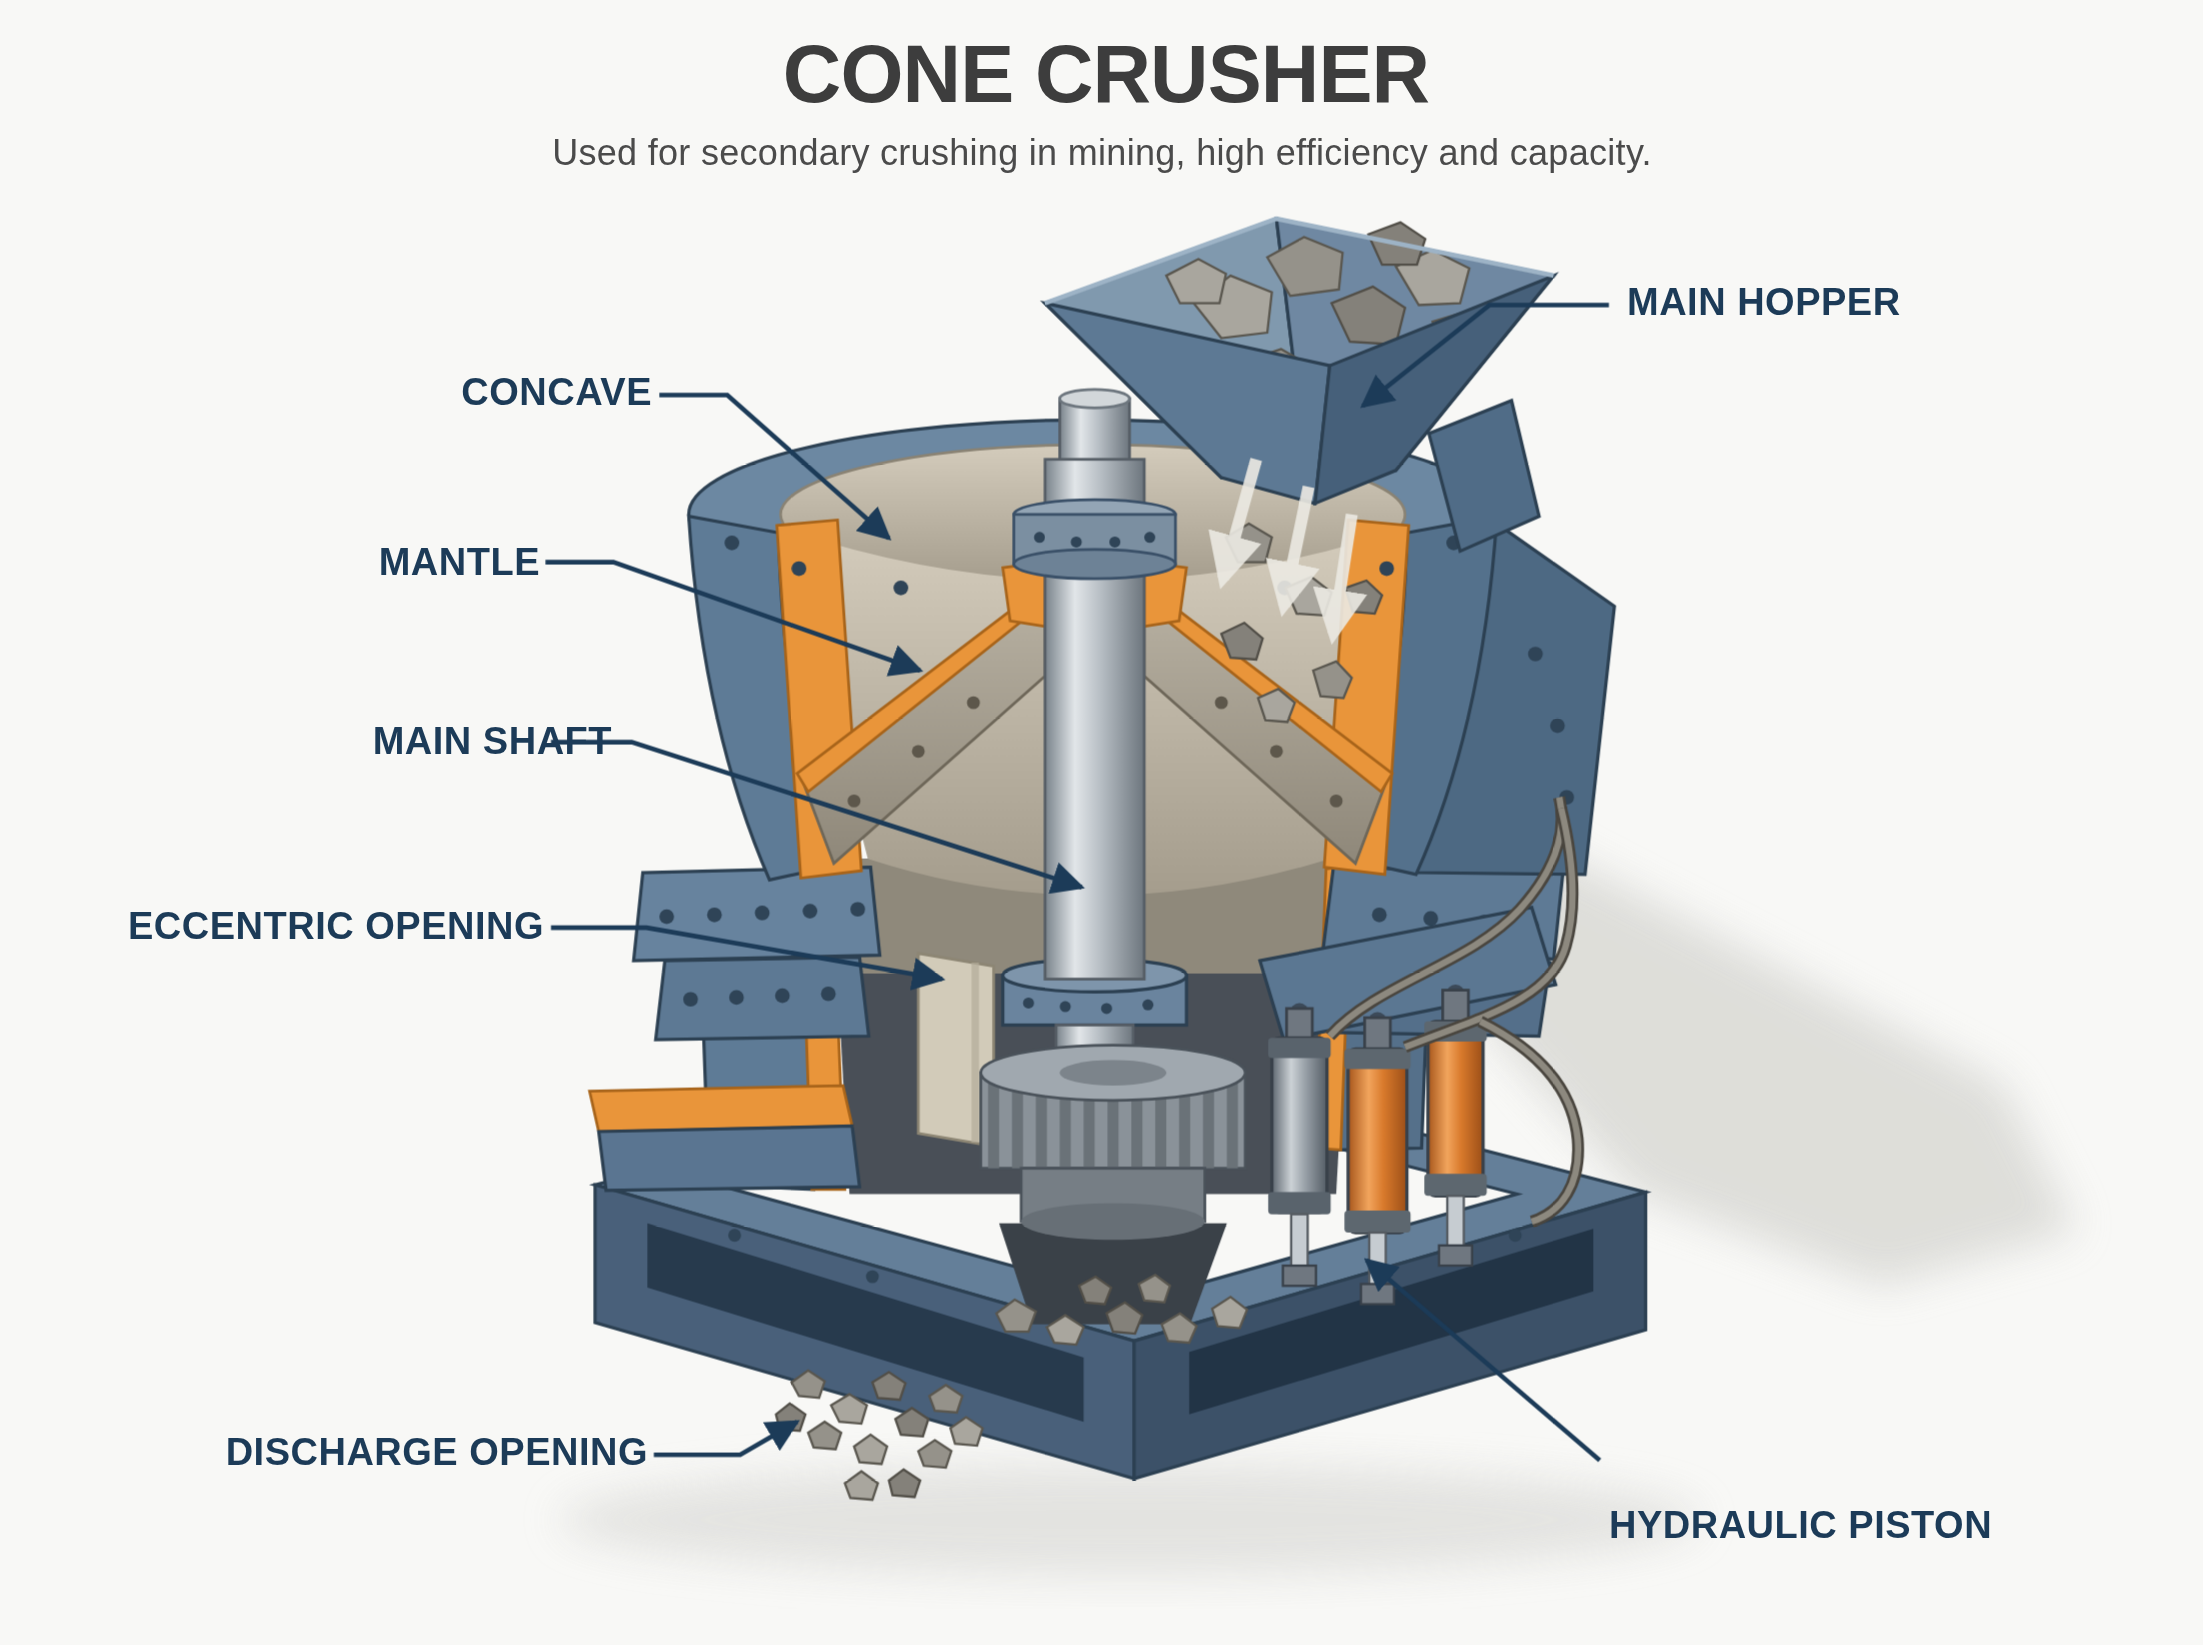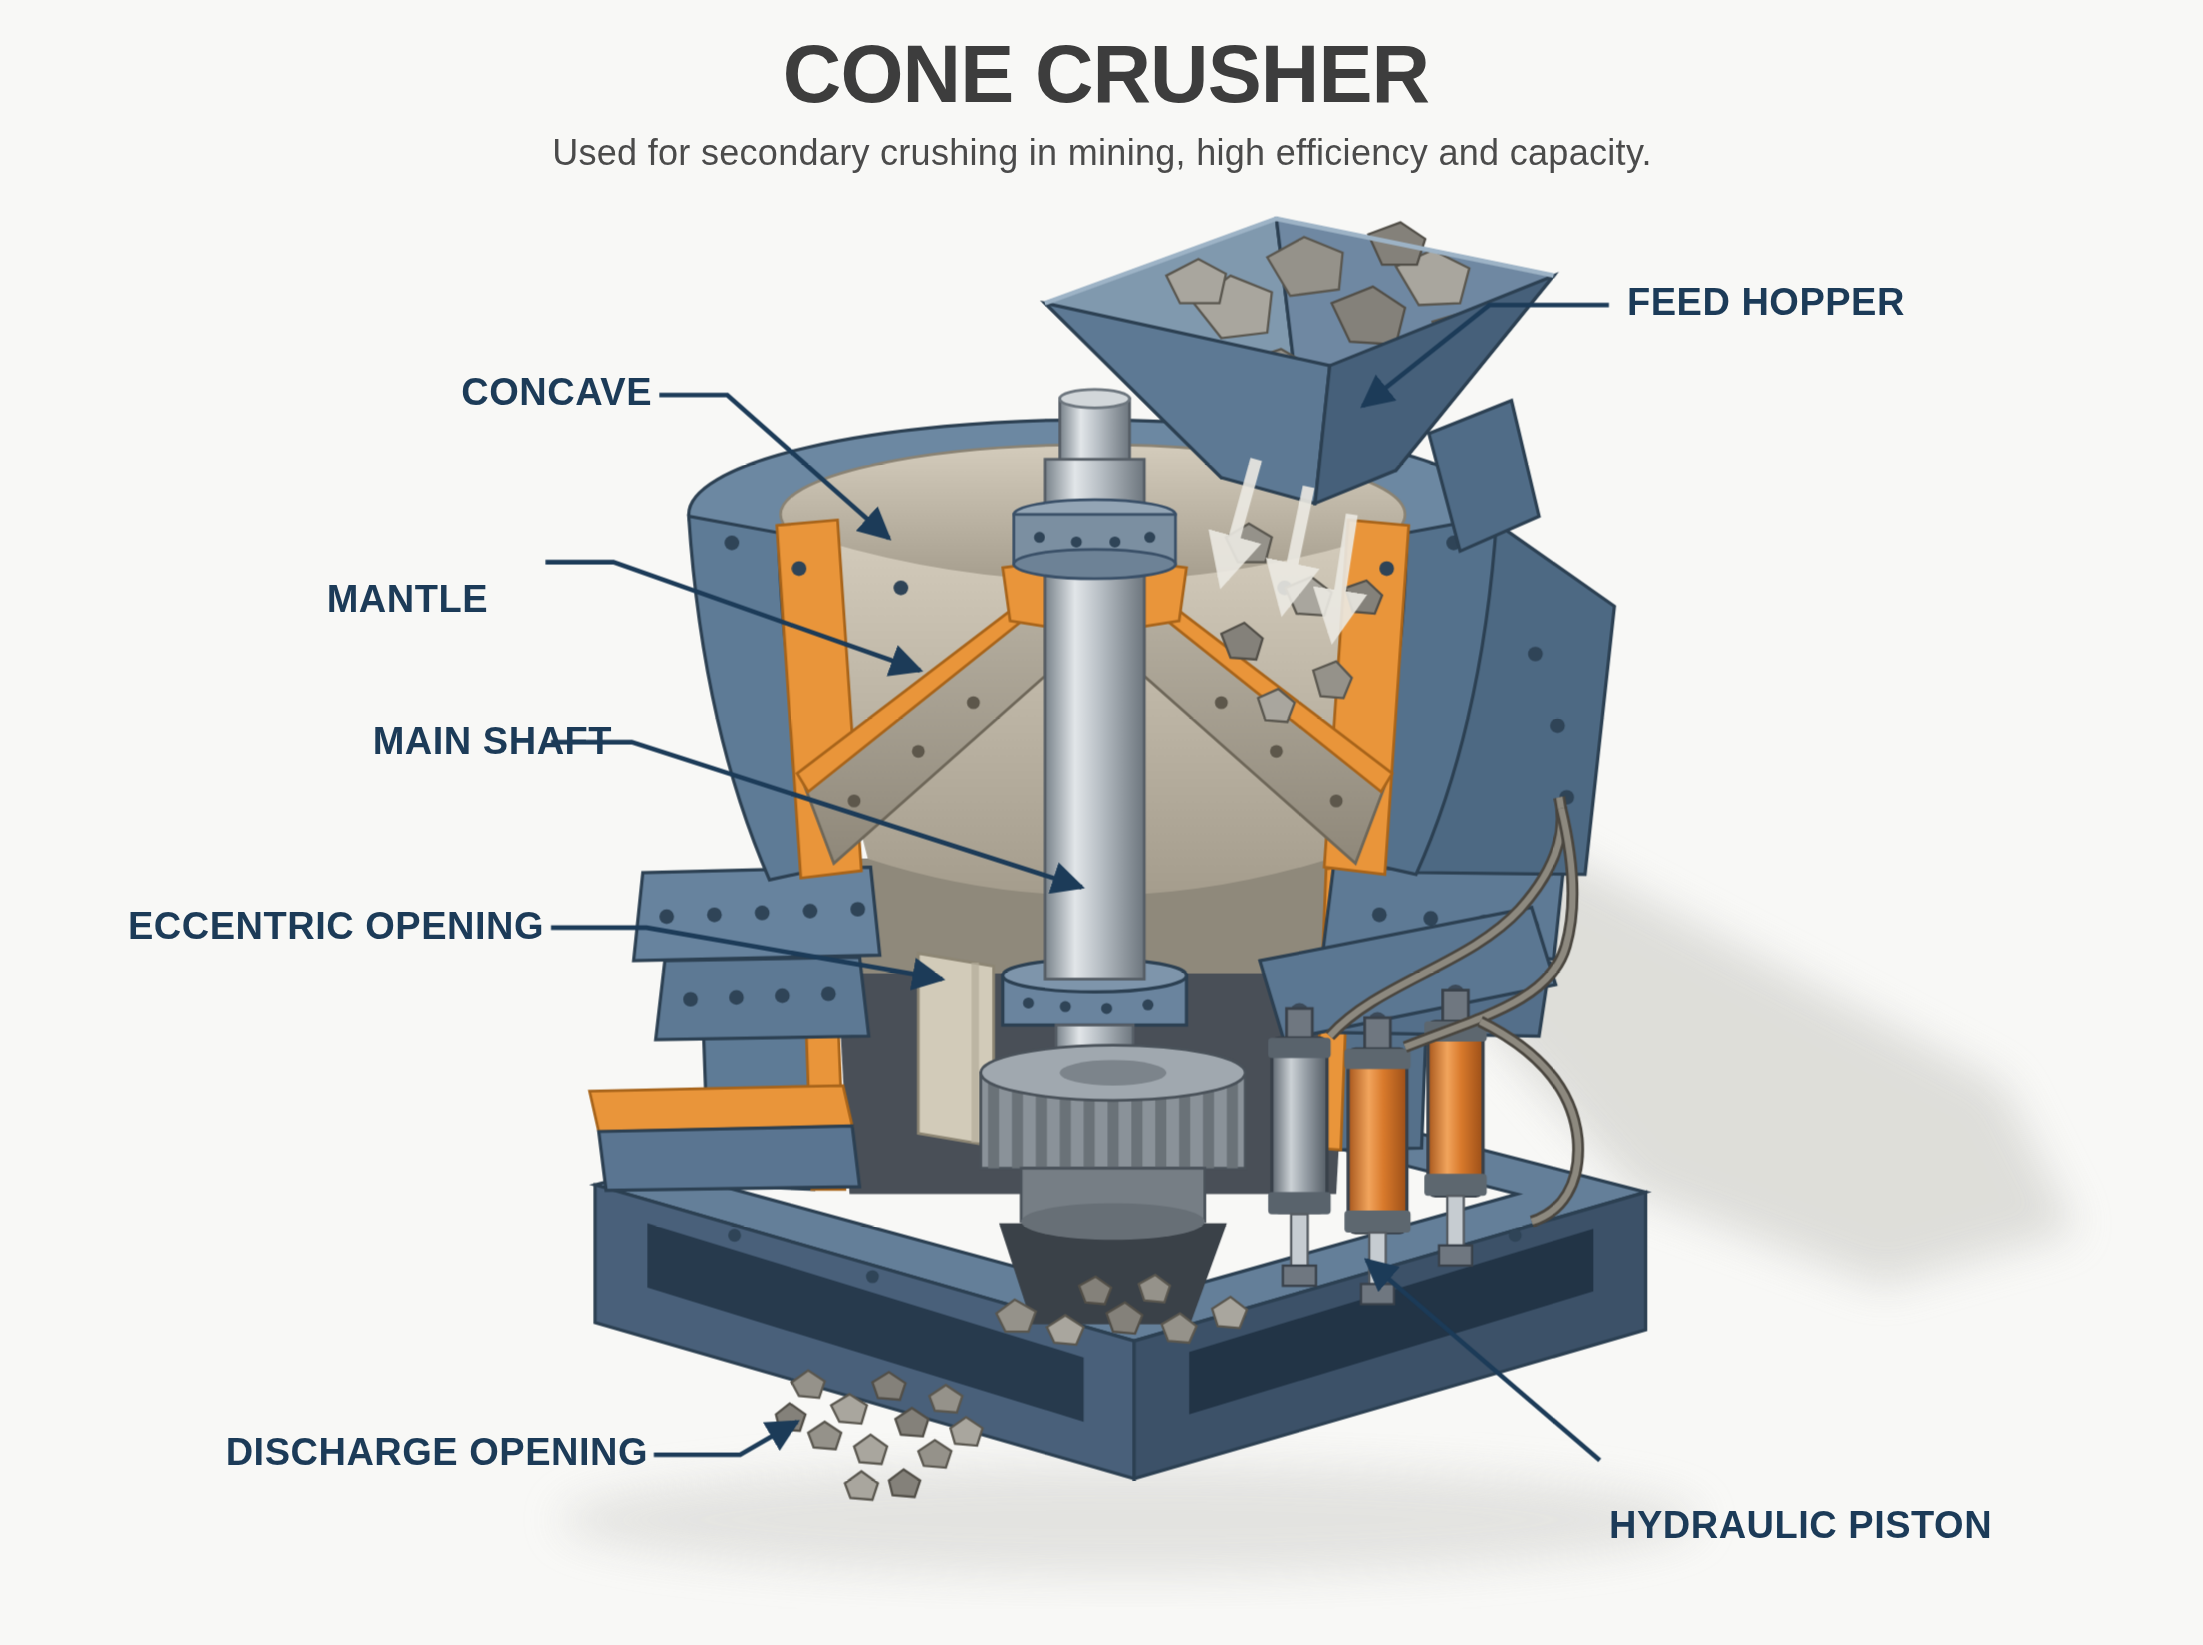--- a/index.html
+++ b/index.html
@@ -325,21 +325,21 @@
       <polyline class="ln" points="1752,332 1622,332 1484,442" marker-end="url(#arrow)"></polyline>
       <polyline class="ln" points="594,612 668,612 1002,730" marker-end="url(#arrow)"></polyline>
       <polyline class="ln" points="600,808 688,808 1178,966" marker-end="url(#arrow)"></polyline>
       <polyline class="ln" points="600,1010 704,1010 1026,1066" marker-end="url(#arrow)"></polyline>
       <polyline class="ln" points="712,1584 806,1584 868,1548" marker-end="url(#arrow)"></polyline>
       <polyline class="ln" points="1742,1590 1488,1372" marker-end="url(#arrow)"></polyline>
     </g>
   </svg>
 
   <div class="lbl r" style="right:1552px; top:371px;margin-left:32px;">CONCAVE</div>
-  <div class="lbl r" style="right:1716px; top:541px;margin-top:37px;">MANTLE</div>
+  <div class="lbl r" style="right:1664px; top:541px;">MANTLE</div>
   <div class="lbl r" style="right:1592px; top:720px;">MAIN SHAFT</div>
   <div class="lbl r" style="right:1660px; top:905px;">ECCENTRIC OPENING</div>
   <div class="lbl r" style="right:1556px; top:1431px;">DISCHARGE OPENING</div>
-  <div class="lbl" style="left:1627px;  top:281px;">FEED HOPPER</div>
+  <div class="lbl" style="left:1627px;  top:281px;">MAIN HOPPER</div>
   <div class="lbl" style="left:1609px;  top:1504px;">HYDRAULIC PISTON</div>
 
 </div>
 
 
 </body></html>

